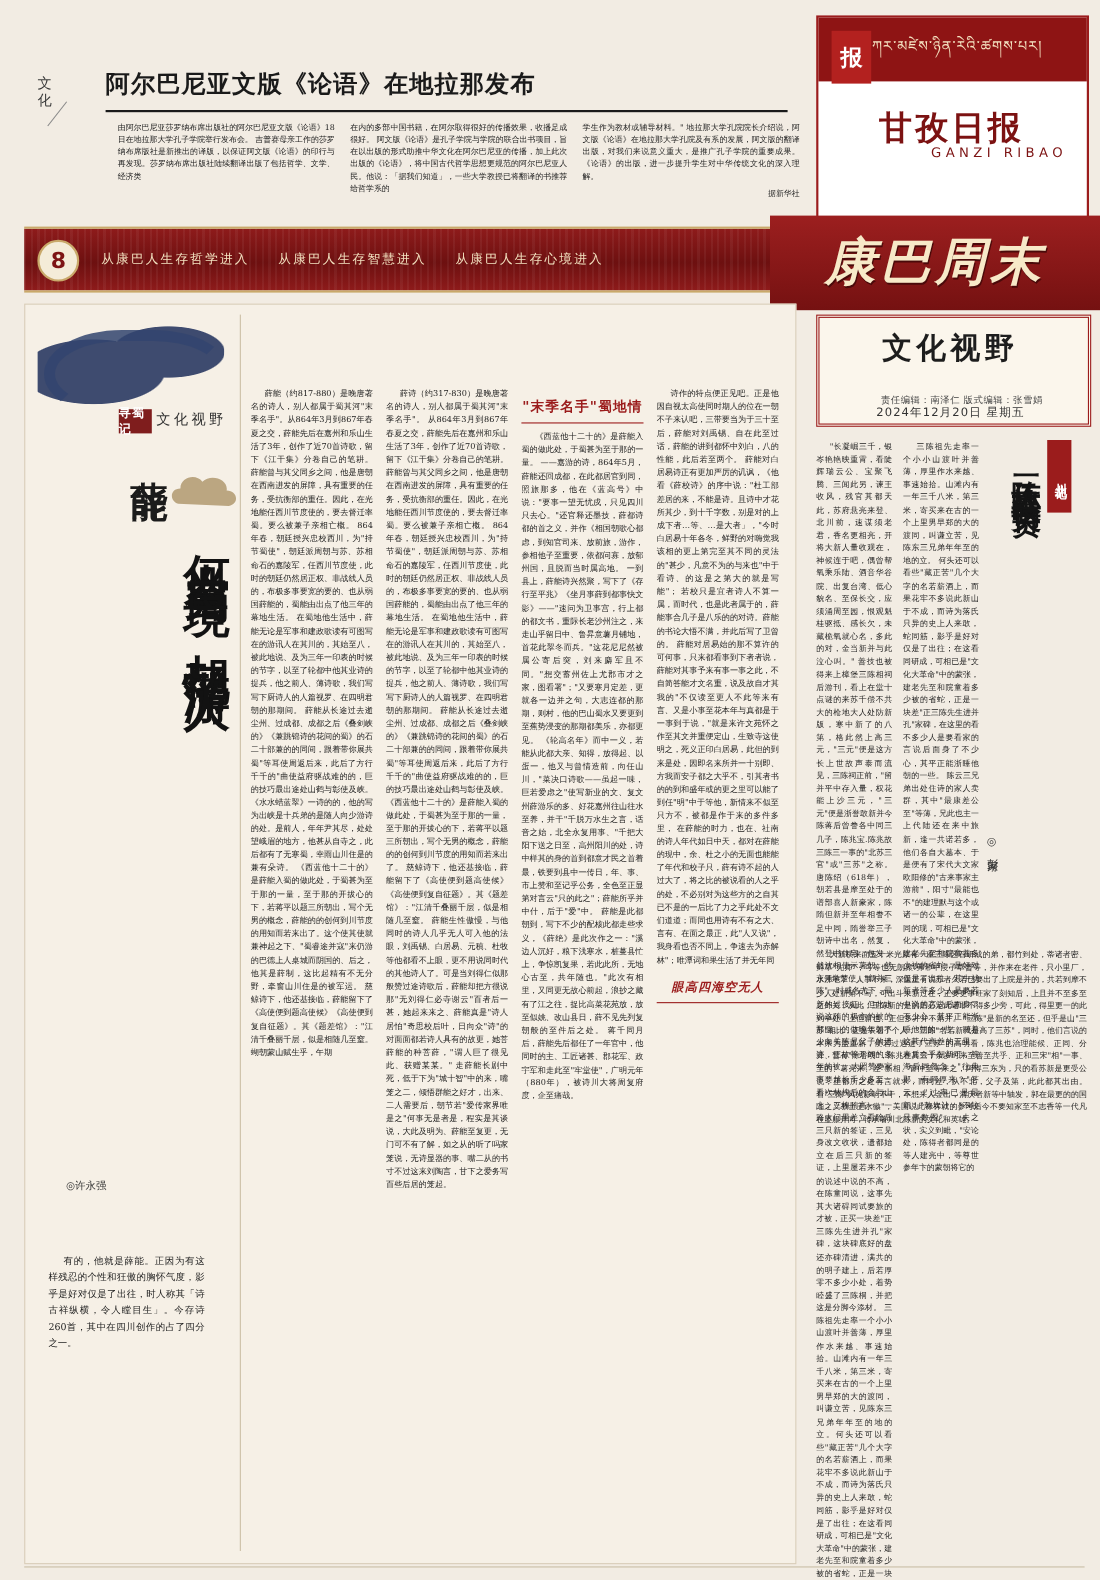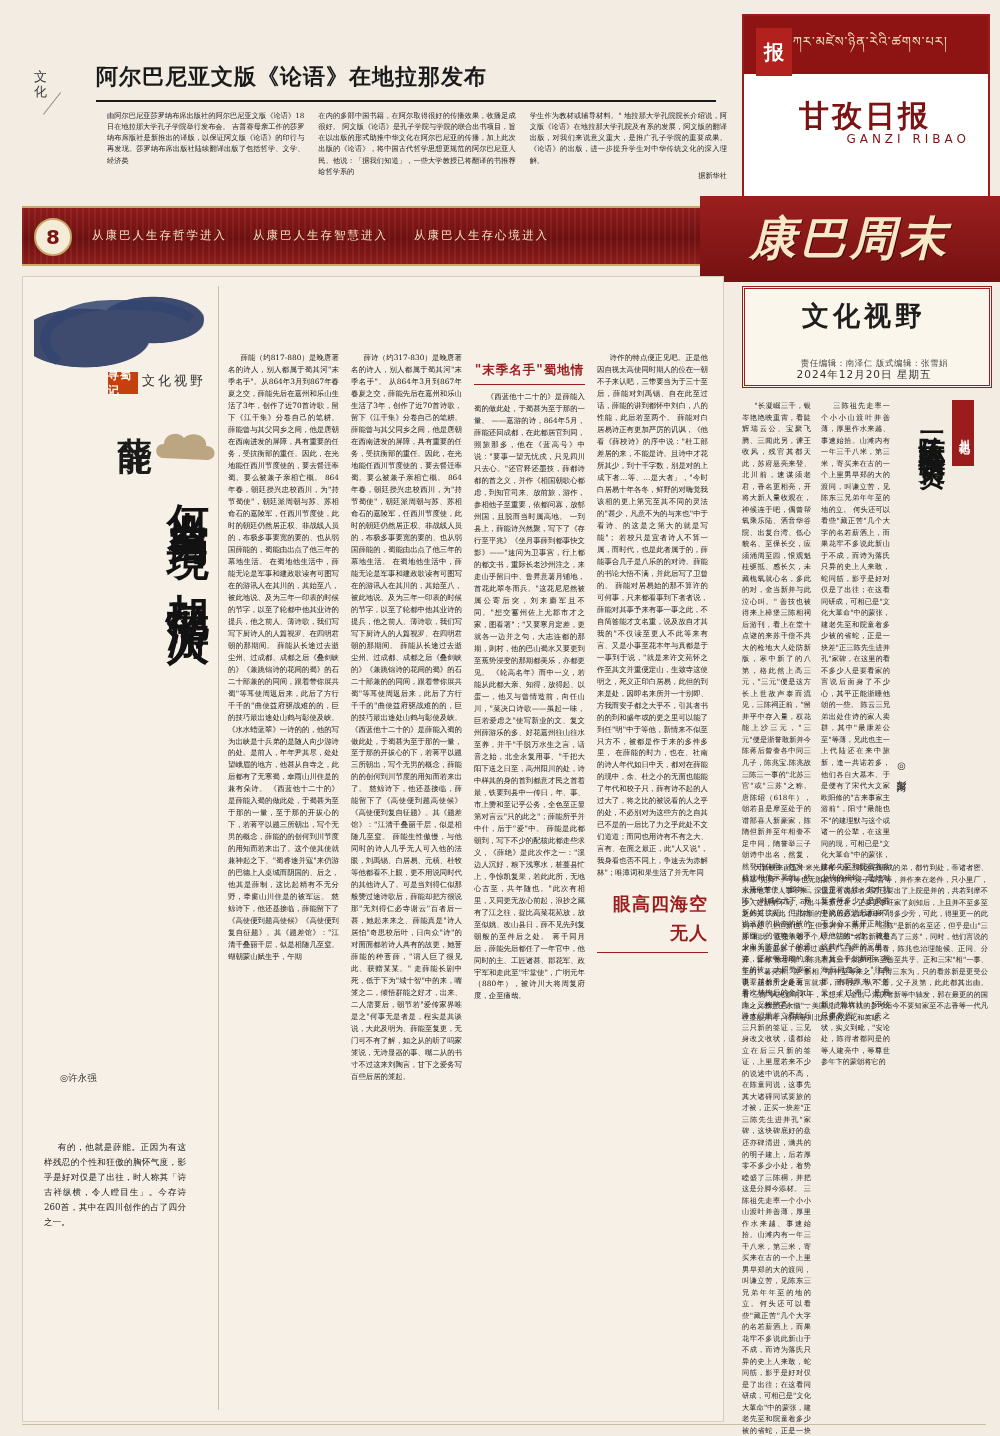--- a/index.html
+++ b/index.html
@@ -118,21 +118,21 @@
                radial-gradient(ellipse at 70% 40%,#2b3a63 0 30%,rgba(43,58,99,0) 31%);
     opacity:.9;border-radius:0 0 60% 20%;
   }
   .swirl2{
     position:absolute;left:40px;top:300px;width:150px;height:60px;
     border:10px solid #33456f;border-radius:50%/60%;
     border-right-color:transparent;border-bottom-color:transparent;opacity:.85;
   }
   .col-title-box{
     position:absolute;left:108px;top:372px;width:30px;height:22px;
-    background:#c2410c;color:#fff;font-size:11px;font-weight:bold;
+    background:#7f1d1d;color:#fff;font-size:11px;font-weight:bold;
     display:flex;align-items:center;justify-content:center;letter-spacing:1px;
   }
   .col-title-text{
     position:absolute;left:142px;top:372px;font-size:13px;color:#333;letter-spacing:3px;
   }
   .vtitle-name{
     position:absolute;left:112px;top:410px;width:46px;
     font-size:34px;font-weight:bold;letter-spacing:3px;color:#1b1b1b;
     font-family:"DejaVu Serif","Liberation Serif",serif;
     writing-mode:vertical-rl;text-orientation:upright;
@@ -164,23 +164,23 @@
     flex:1;font-size:7.4px;line-height:1.62;text-align:justify;color:#1c1c1c;
     font-family:"DejaVu Serif","Liberation Serif",serif;
   }
   .mcol p{margin:0 0 6px 0;text-indent:1.7em;}
   .sub-head{
     display:block;text-align:center;font-weight:bold;font-size:12.5px;color:#9b1c1c;
     letter-spacing:1px;margin:8px 0 6px 0;text-indent:0;
     border-bottom:1px solid #9b1c1c;padding-bottom:4px;
   }
   .sub-head2{
-    display:block;text-align:right;font-weight:bold;font-size:18px;color:#9b1c1c;
+    display:block;text-align:center;font-weight:bold;font-size:11px;color:#9b1c1c;
     letter-spacing:1px;margin:10px 0 6px 0;text-indent:0;
-    border-bottom:1px solid #9b1c1c;padding-bottom:4px;
+    border-bottom:1px solid #9b1c1c;padding-bottom:4px;font-style:italic;
   }
   .r-tag{
     position:absolute;left:952px;top:400px;width:22px;height:66px;
     background:#9b1c1c;color:#fff;font-size:11px;font-weight:bold;
     display:flex;align-items:center;justify-content:center;
     writing-mode:vertical-rl;text-orientation:upright;letter-spacing:2px;
   }
   .r-title{
     position:absolute;left:906px;top:410px;width:44px;height:330px;
     writing-mode:vertical-rl;text-orientation:upright;

